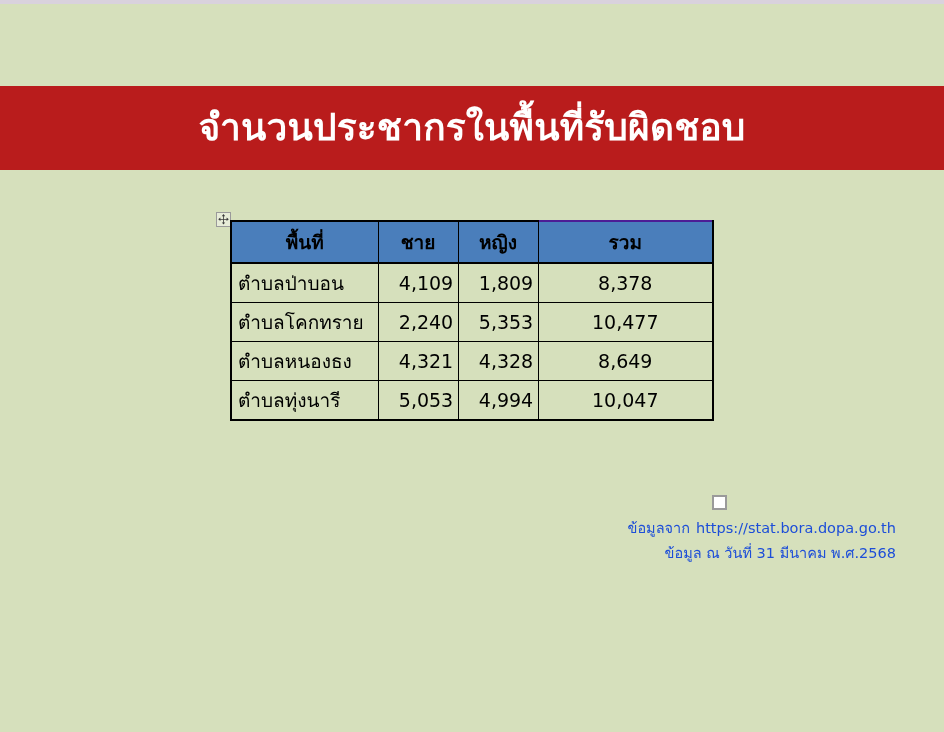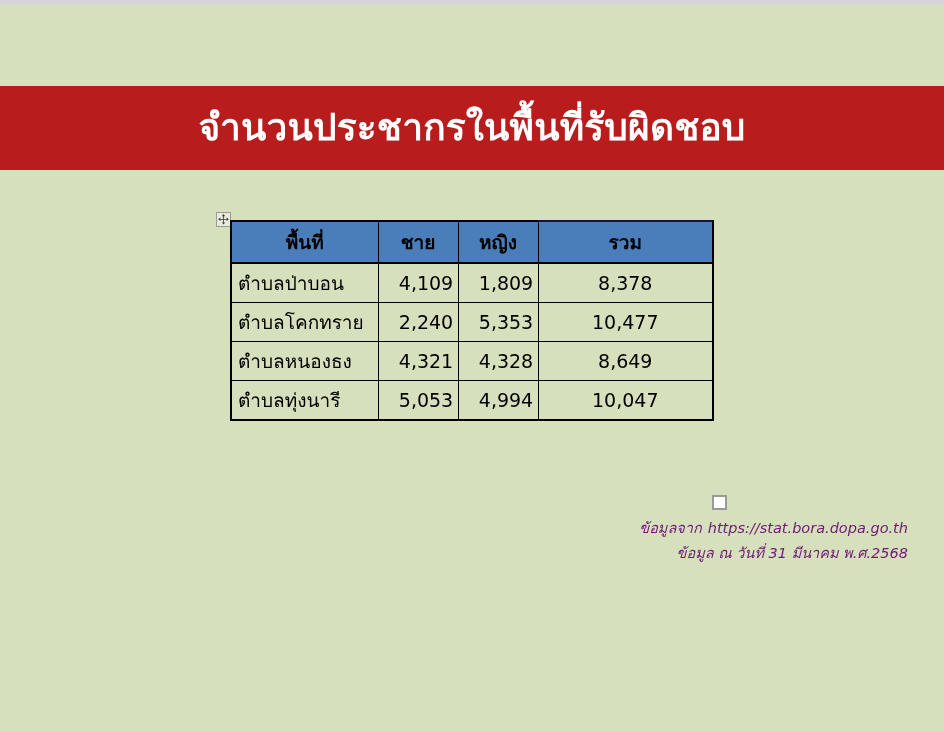--- a/index.html
+++ b/index.html
@@ -82,21 +82,21 @@
   table.pop-table thead th {
     background: #4a7ebb;
     font-weight: bold;
     height: 40px;
     text-align: center;
     border-bottom: 2px solid #000000;
     margin-top: 11px;
   }
   table.pop-table thead th.hdr-first { border-left: 2px solid #000; border-top: 2px solid #000; }
   table.pop-table thead th.hdr-mid  { border-top: 2px solid #000; }
-  table.pop-table thead th.hdr-last { border-right: 2px solid #000; border-top: 2px solid #0f172a; }
+  table.pop-table thead th.hdr-last { border-right: 2px solid #000; border-top: 2px solid #4c1d95; }
 
   table.pop-table tbody td.c-area {
     text-align: left;
     padding-left: 6px;
     border-left: 2px solid #000;
   }
   table.pop-table tbody td.c-num {
     text-align: center;
     padding-left: 16px;
   }
@@ -137,26 +137,25 @@
     width: 15px;
     height: 15px;
     background: #ffffff;
     border: 2px solid #9a9a9a;
     box-sizing: border-box;
   }
 
   
   .footnote {
     position: absolute;
-    right: 36px;
+    right: 48px;
     font-size: 14.5px;
-    color: #701a75;
+    color: #1d4ed8;
     text-align: right;
     white-space: nowrap;
-    font-style: italic;
   }
   .footnote-source { top: 512px; }
   .footnote-date   { top: 537px; }
   .footnote .src-label { margin-right: 6px; }
 </style>
 </head>
 <body>
 
 <div class="top-strip"></div>
 

